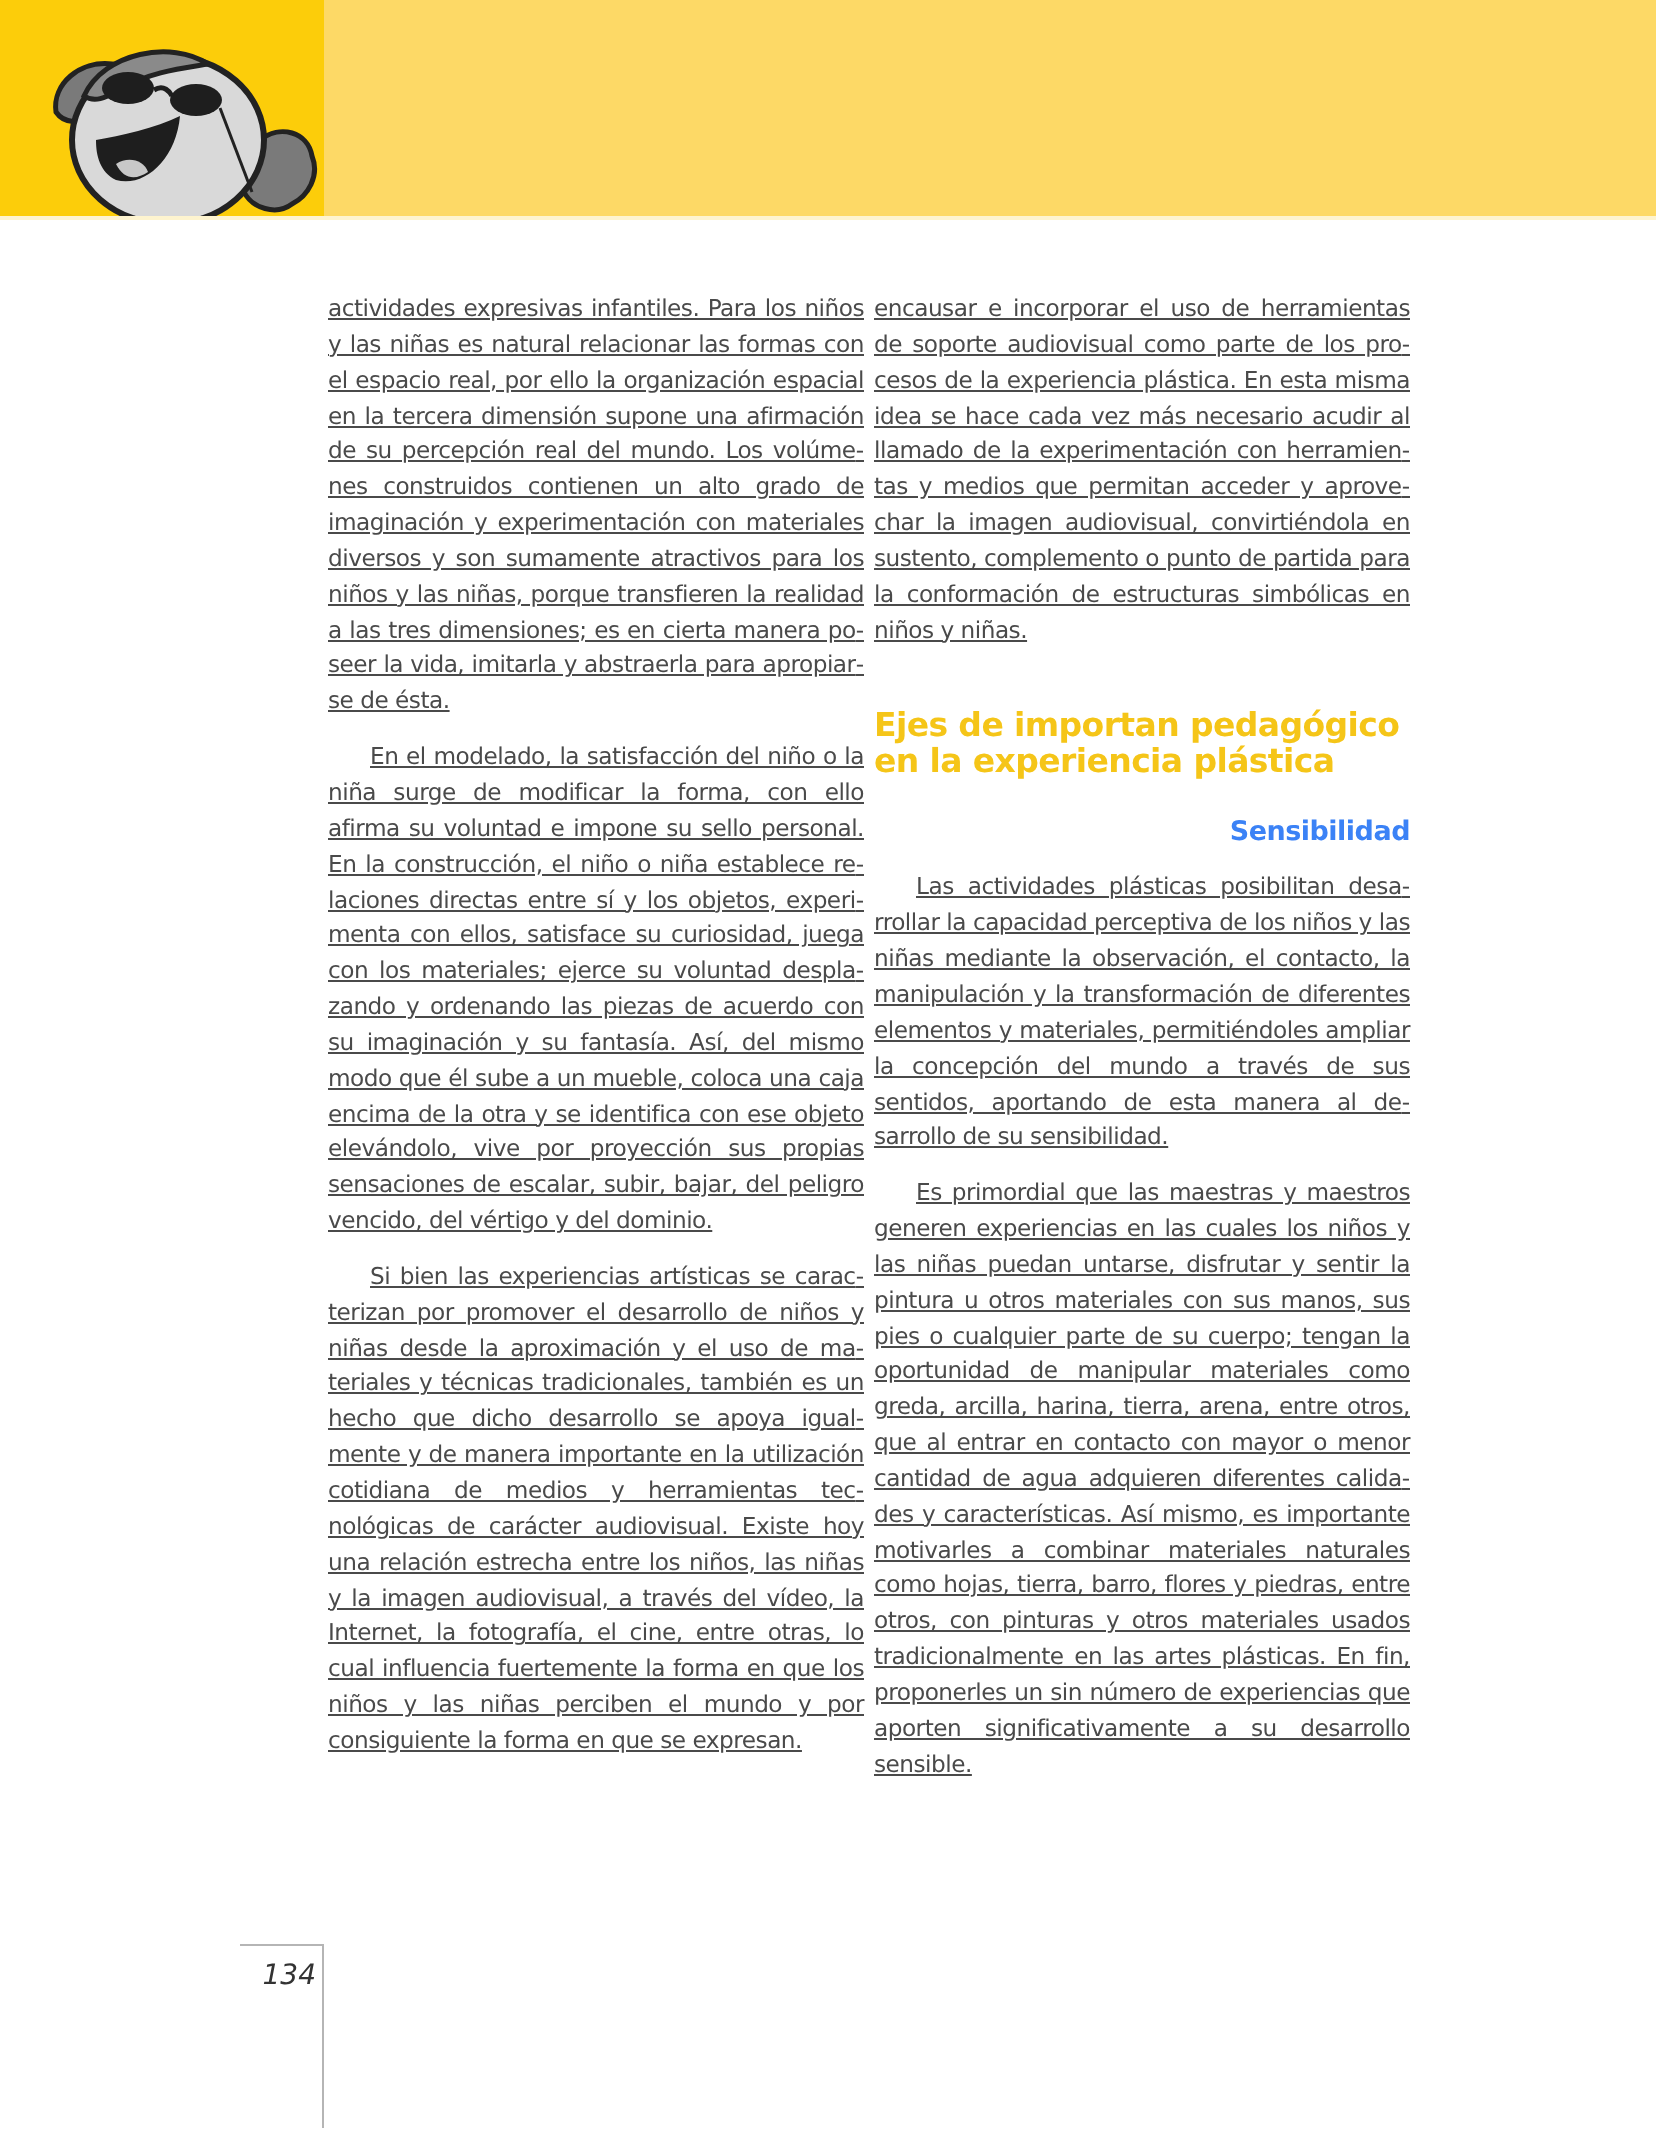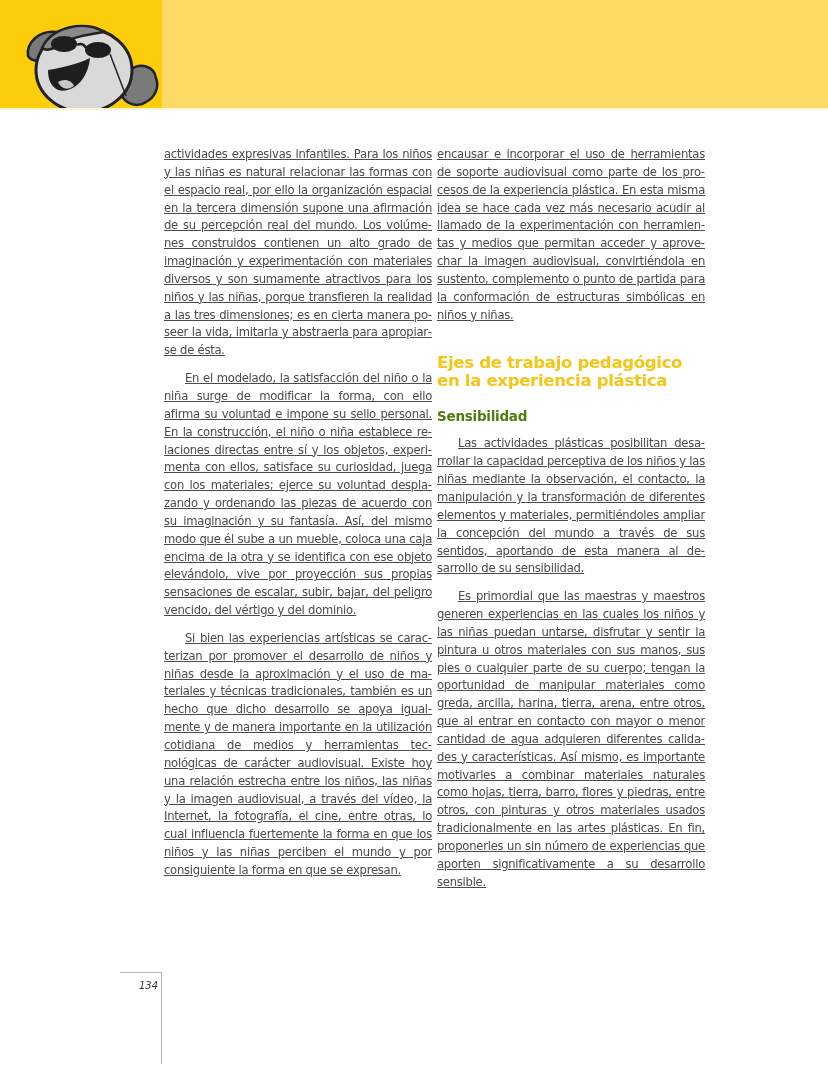--- a/index.html
+++ b/index.html
@@ -28,28 +28,28 @@
   }
   .col-left { left: 164px; }
   .col-right { left: 437px; }
   .column p { margin: 0 0 10px 0; text-indent: 0; hyphens: manual; text-decoration: underline; }
   .column p.indent { text-indent: 21px; }
   .section-heading {
     color: #f5c518; font-weight: bold; font-size: 16.5px; line-height: 18px;
     margin: 30px 0 17px 0; letter-spacing: -0.3px; text-align: left;
   }
   .sub-heading {
-    color: #4d7c0f; font-weight: bold; font-size: 13.5px; line-height: 18px;
-    margin: 0 0 10px 0; text-align: left;
+    color: #3b82f6; font-weight: bold; font-size: 13.5px; line-height: 18px;
+    margin: 0 0 10px 0; text-align: right;
   }
   .folio-line-h { position: absolute; left: 120px; top: 972px; width: 42px; height: 1px; background: #b5b5b5; }
   .folio-line-v { position: absolute; left: 161px; top: 972px; width: 1px; height: 92px; background: #b5b5b5; }
   .page-number {
     position: absolute; left: 120px; top: 980px; width: 38px; text-align: right;
-    font-style: italic; font-size: 10px; color: #333333;
+    font-style: italic; font-size: 14px; color: #333333;
   }
 </style>
 </head>
 <body>
 
 <div class="header-band"></div>
 <div class="header-accent">
   <svg class="mascot" viewBox="0 0 140 90">
 
     <path d="M108 52 C118 44 132 48 134 60 C138 70 132 80 124 84 C116 90 104 86 100 78 Z" fill="#7a7a7a" stroke="#222" stroke-width="2.5"></path>
@@ -72,21 +72,21 @@
 <div class="header-underline"></div>
 
 <div class="column col-left">
   <p>actividades expresivas infantiles. Para los niños y las niñas es natural relacionar las formas con el espacio real, por ello la organización espacial en la tercera dimensión supone una afirmación de su percepción real del mundo. Los volúme­nes construidos contienen un alto grado de imaginación y experimentación con materiales diversos y son sumamente atractivos para los niños y las niñas, porque transfieren la realidad a las tres dimensiones; es en cierta manera po­seer la vida, imitarla y abstraerla para apropiar­se de ésta.</p>
   <p class="indent">En el modelado, la satisfacción del niño o la niña surge de modificar la forma, con ello afirma su voluntad e impone su sello personal. En la construcción, el niño o niña establece re­laciones directas entre sí y los objetos, experi­menta con ellos, satisface su curiosidad, juega con los materiales; ejerce su voluntad despla­zando y ordenando las piezas de acuerdo con su imaginación y su fantasía. Así, del mismo modo que él sube a un mueble, coloca una caja encima de la otra y se identifica con ese objeto elevándolo, vive por proyección sus propias sensaciones de escalar, subir, bajar, del peligro vencido, del vértigo y del dominio.</p>
   <p class="indent">Si bien las experiencias artísticas se carac­terizan por promover el desarrollo de niños y niñas desde la aproximación y el uso de ma­teriales y técnicas tradicionales, también es un hecho que dicho desarrollo se apoya igual­mente y de manera importante en la utiliza­ción cotidiana de medios y herramientas tec­nológicas de carácter audiovisual.  Existe hoy una relación estrecha entre los niños, las niñas y la imagen audiovisual, a través del vídeo, la In­ternet, la fotografía, el cine, entre otras, lo cual influencia fuertemente la forma en que los ni­ños y las niñas perciben el mundo y por consi­guiente la forma en que se expresan.</p>
 </div>
 
 <div class="column col-right">
   <p>encausar e incorporar el uso de herramientas de soporte audiovisual como parte de los pro­cesos de la experiencia plástica. En esta misma idea se hace cada vez más necesario acudir al llamado de la experimentación con herramien­tas y medios que permitan acceder y aprove­char la imagen audiovisual, convirtiéndola en sustento, complemento o punto de partida para la conformación de estructuras simbólicas en niños y niñas.</p>
-  <h2 class="section-heading">Ejes de trabajo pedagógico en la experiencia plástica</h2>
+  <h2 class="section-heading">Ejes de importan pedagógico en la experiencia plástica</h2>
   <h3 class="sub-heading">Sensibilidad</h3>
   <p class="indent">Las actividades plásticas posibilitan desa­rrollar la capacidad perceptiva de los niños y las niñas mediante la observación, el contacto, la manipulación y la transformación de dife­rentes elementos y materiales, permitiéndoles ampliar la concepción del mundo a través de sus sentidos, aportando de esta manera al de­sarrollo de su sensibilidad.</p>
   <p class="indent">Es primordial que las maestras y maestros generen experiencias en las cuales los niños y las niñas puedan untarse, disfrutar y sentir la pintura u otros materiales con sus manos,  sus pies o cualquier parte de su cuerpo; tengan la oportunidad de manipular materiales como greda, arcilla, harina, tierra, arena, entre otros, que al entrar en contacto con mayor o menor cantidad de agua adquieren diferentes calida­des y características. Así mismo, es importan­te motivarles a combinar materiales naturales como hojas, tierra, barro, flores y piedras, entre otros, con  pinturas y otros materiales usados tradicionalmente en las artes plásticas. En fin, proponerles un sin número de experiencias que aporten significativamente a su desarrollo sensible.</p>
 </div>
 
 <div class="folio-line-h"></div>
 <div class="folio-line-v"></div>
 <div class="page-number">134</div>
 
 </body></html>

